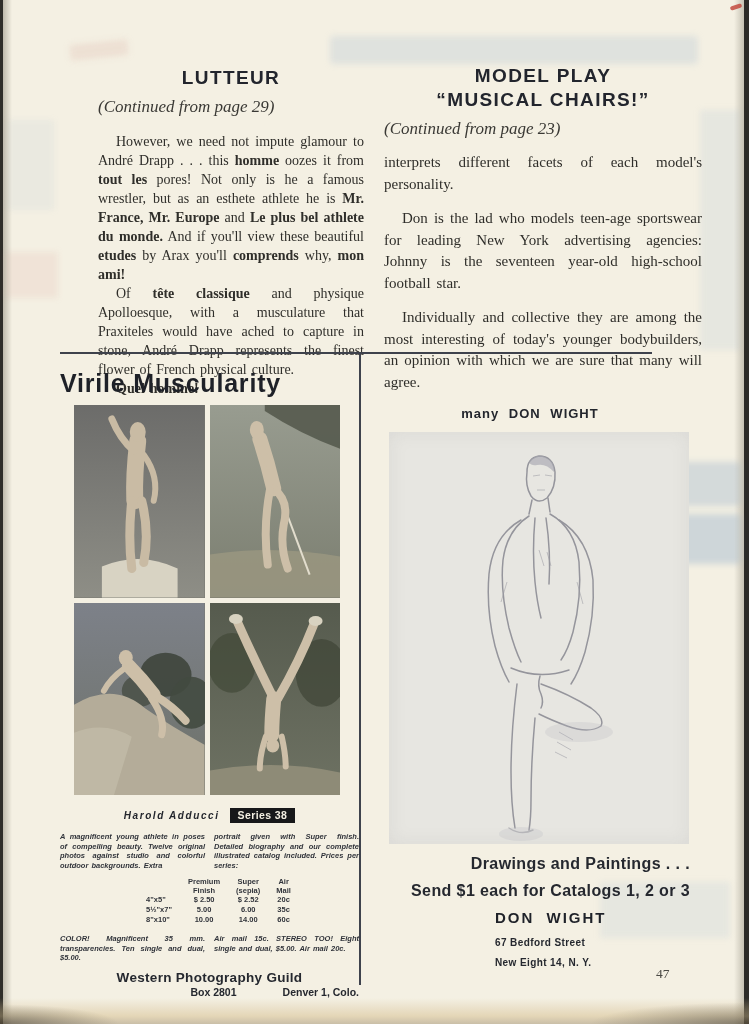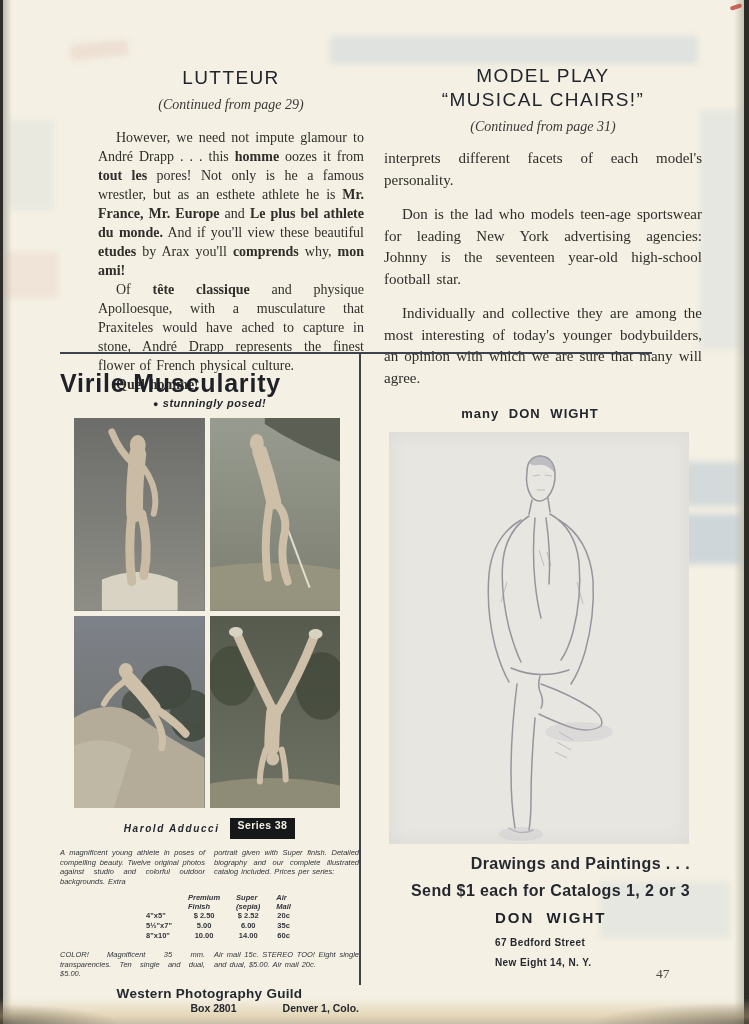--- a/index.html
+++ b/index.html
@@ -40,26 +40,26 @@
   .g-right-bold2 { left:630px; top:514px; width:110px; height:50px; background:rgba(120,155,195,.30); border-radius:3px; }
   .g-left-pink   { left:6px;   top:252px; width:52px;  height:46px; background:rgba(210,140,130,.12); }
   .g-bot-right   { left:600px; top:882px; width:130px; height:56px; background:rgba(150,178,205,.14); }
   .g-mid-left    { left:8px;   top:120px; width:46px;  height:90px; background:rgba(150,178,205,.10); }
 
   
   .article { position:absolute; }
   .article-left  { left:98px;  top:66px;  width:266px; }
   .article-right { left:384px; top:64px;  width:318px; }
   .art-title {
-    font-family:"Liberation Sans", sans-serif; font-weight:400;
+    font-family:"Liberation Sans", sans-serif; font-weight:700;
     font-size:19px; line-height:24px; letter-spacing:1.4px;
     color:#22252d; text-align:center;
   }
   .continued {
-    font-style:italic; font-size:14px; text-align:center;
+    font-style:italic; font-size:17px; text-align:left;
     color:#3a3935; margin-top:7px;
   }
   .article-left .continued  { margin-bottom:15px; }
   .article-right .continued { margin-bottom:13px; }
   .body-p {
     font-size:14px; line-height:19px; text-align:justify;
     word-spacing:1.5px; color:#2f2e2a;
   }
   .article-right .body-p { font-size:15px; line-height:21.5px; word-spacing:2px; margin-bottom:13px; }
   .indent { text-indent:18px; }
@@ -89,32 +89,32 @@
   .photo { overflow:hidden; background:#77776f; }
   .photo svg { display:block; width:100%; height:100%; }
   .vm-caption { margin-top:10px; text-align:center; }
   .vm-model {
     font-family:"Liberation Sans", sans-serif; font-weight:700; font-style:italic;
     font-size:10px; letter-spacing:1.6px; color:#23262d; margin-right:10px; vertical-align:middle;
   }
   .vm-badge {
     display:inline-block; background:#17181a; color:#f3efe2;
     font-family:"Liberation Sans", sans-serif; font-weight:700;
-    font-size:10.5px; padding:1px 8px 8px; letter-spacing:.4px; vertical-align:middle;
+    font-size:10.5px; padding:1px 8px 2px; letter-spacing:.4px; vertical-align:middle;
   }
   .small-cols { display:flex; gap:9px; margin-top:9px; }
   .small-cols p {
-    flex:1; font-family:"Liberation Sans", sans-serif; font-weight:400; font-style:italic;
+    flex:1; font-family:"Liberation Sans", sans-serif; font-weight:700; font-style:italic;
     font-size:7.5px; line-height:9.5px; color:#31343b; text-align:justify; word-spacing:1px;
   }
   .price-table { margin:7px auto 0; border-collapse:collapse;
     font-family:"Liberation Sans", sans-serif; font-weight:700; color:#31343b; }
   .price-table th {
     font-size:7.5px; line-height:9px; white-space:pre-line; font-weight:700;
-    text-align:left; padding:0 8px;font-style:italic;
+    text-align:center; padding:0 8px;
   }
   .price-table td { font-size:7.5px; line-height:10px; padding:0 8px; text-align:center; }
   .price-table td:first-child { text-align:left; padding-left:26px; }
   .vm-company {
     margin-top:7px; text-align:center;
     font-family:"Liberation Sans", sans-serif; font-weight:700;
     font-size:13.5px; letter-spacing:.3px; color:#25282f;
   }
   .vm-addr {
     margin-top:1px; display:flex; justify-content:flex-end; gap:46px;
@@ -167,32 +167,31 @@
   <h2 class="art-title">LUTTEUR</h2>
   <p class="continued">(Continued from page 29)</p>
   <p class="body-p indent"><span>However, we need not impute glamour to André Drapp . . . this </span><span class="seg-bold">homme</span><span> oozes it from </span><span class="seg-bold">tout les</span><span> pores! Not only is he a famous wrestler, but as an esthete athlete he is </span><span class="seg-bold">Mr. France, Mr. Europe</span><span> and </span><span class="seg-bold">Le plus bel athlete du monde.</span><span> And if you'll view these beautiful </span><span class="seg-bold">etudes</span><span> by Arax you'll </span><span class="seg-bold">comprends</span><span> why, </span><span class="seg-bold">mon ami!</span></p>
   <p class="body-p indent"><span>Of </span><span class="seg-bold">tête classique</span><span> and physique Apolloesque, with a musculature that Praxiteles would have ached to capture in stone, André Drapp represents the finest flower of French physical culture.</span></p>
   <p class="body-p indent"><span class="seg-bold">Quel homme!</span></p>
 </section>
 
 <section class="article article-right">
   <h2 class="art-title">MODEL PLAY</h2>
   <h2 class="art-title">“MUSICAL CHAIRS!”</h2>
-  <p class="continued">(Continued from page 31)</p>
+  <p class="continued">(Continued from page 23)</p>
   <p class="body-p">interprets different facets of each model's personality.</p>
   <p class="body-p indent">Don is the lad who models teen-age sportswear for leading New York advertising agencies: Johnny is the seventeen year-old high-school football star.</p>
   <p class="body-p indent">Individually and collective they are among the most interesting of today's younger bodybuilders, an opinion with which we are sure that many will agree.</p>
 </section>
 
 <div class="rule-h"></div>
 <div class="rule-v"></div>
 
 <section class="ad-left">
   <h3 class="vm-title">Virile Muscularity</h3>
-  <div class="vm-tagline"><span class="vm-bullet">●</span><span>stunningly posed!</span></div>
 
   <div class="photo-grid">
     <figure class="photo">
       <svg viewBox="0 0 131 193" preserveAspectRatio="none">
         <defs>
             <linearGradient id="p1g" x1="0" y1="0" x2="0" y2="1">
           <stop offset="0" stop-color="#6c6c6a"></stop>
               <stop offset="1" stop-color="#8e8e86"></stop>
         </linearGradient>
           </defs>

